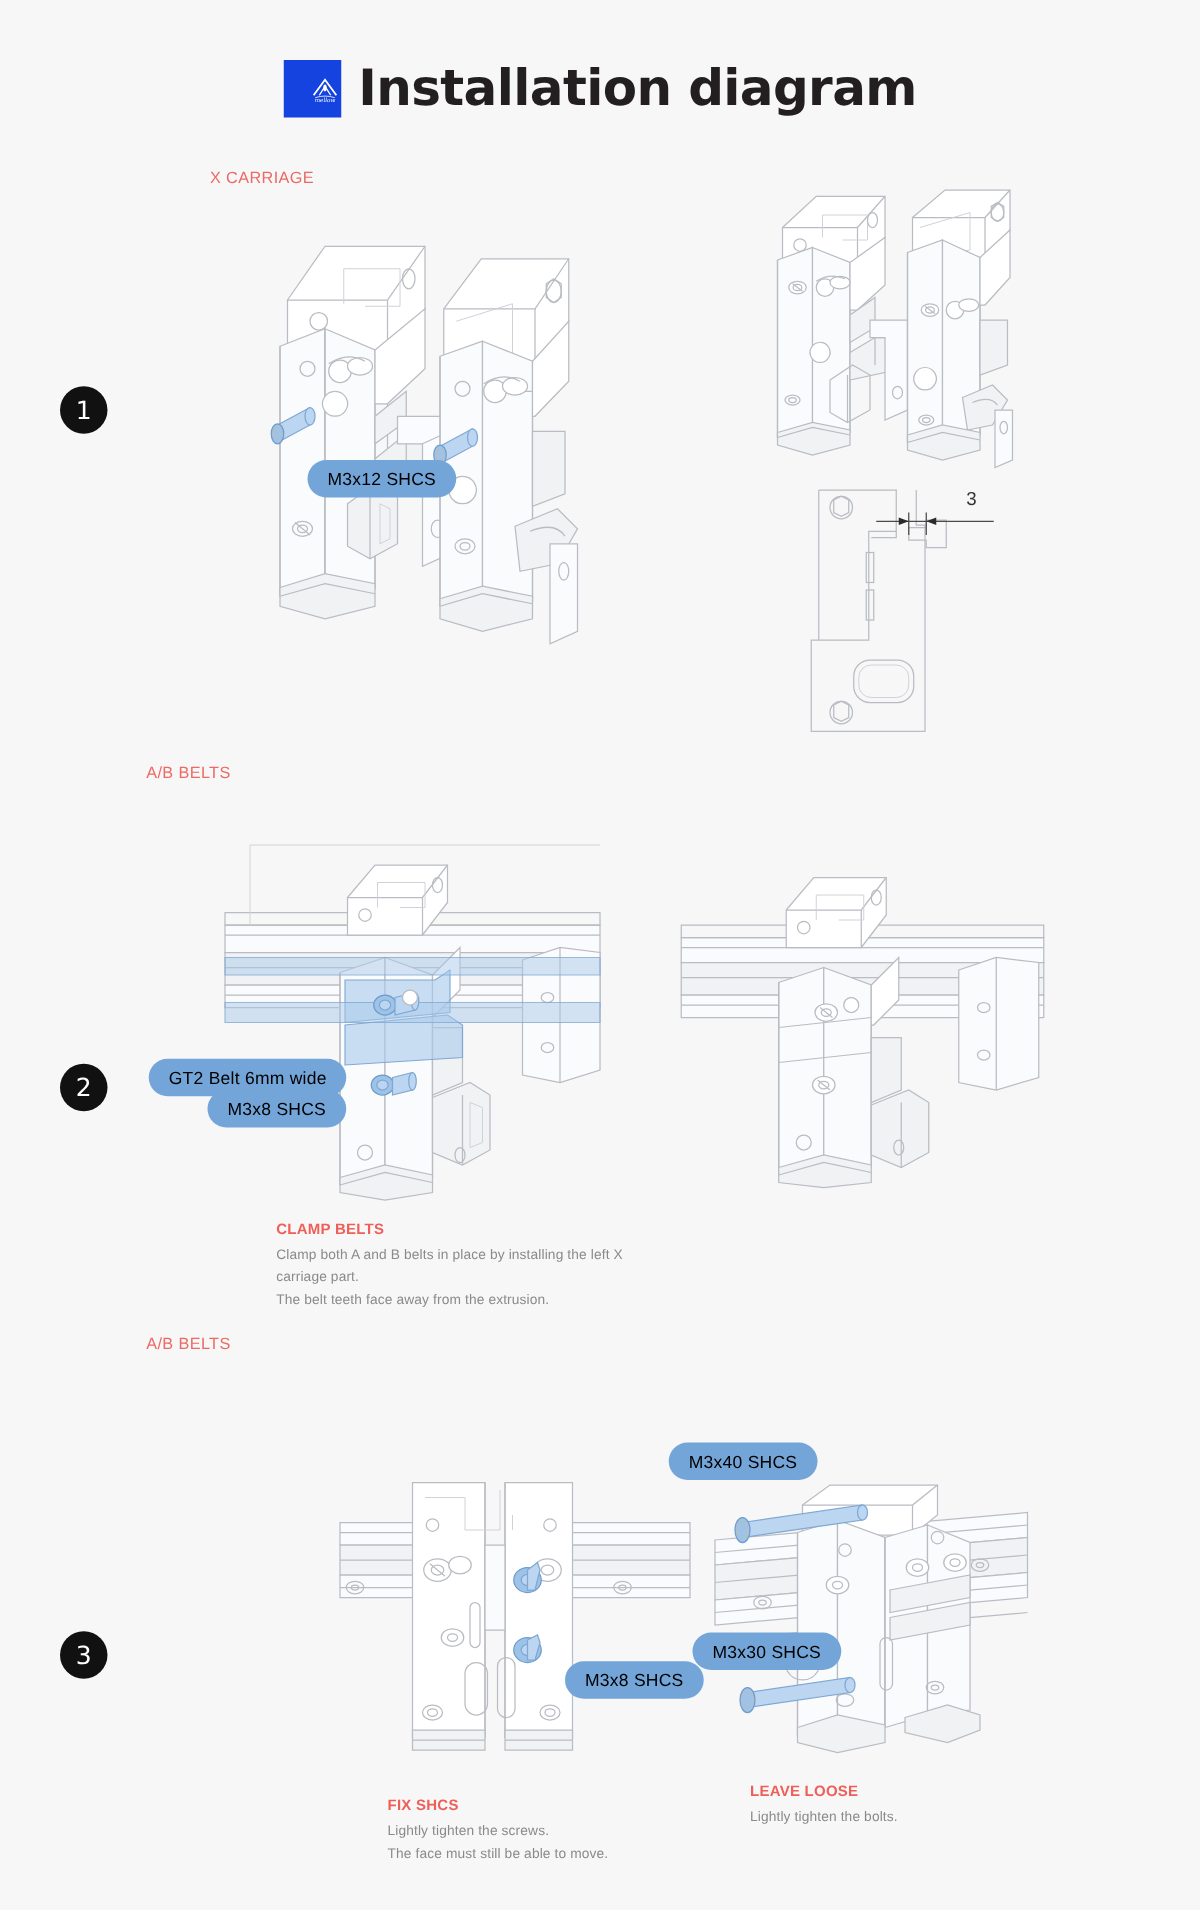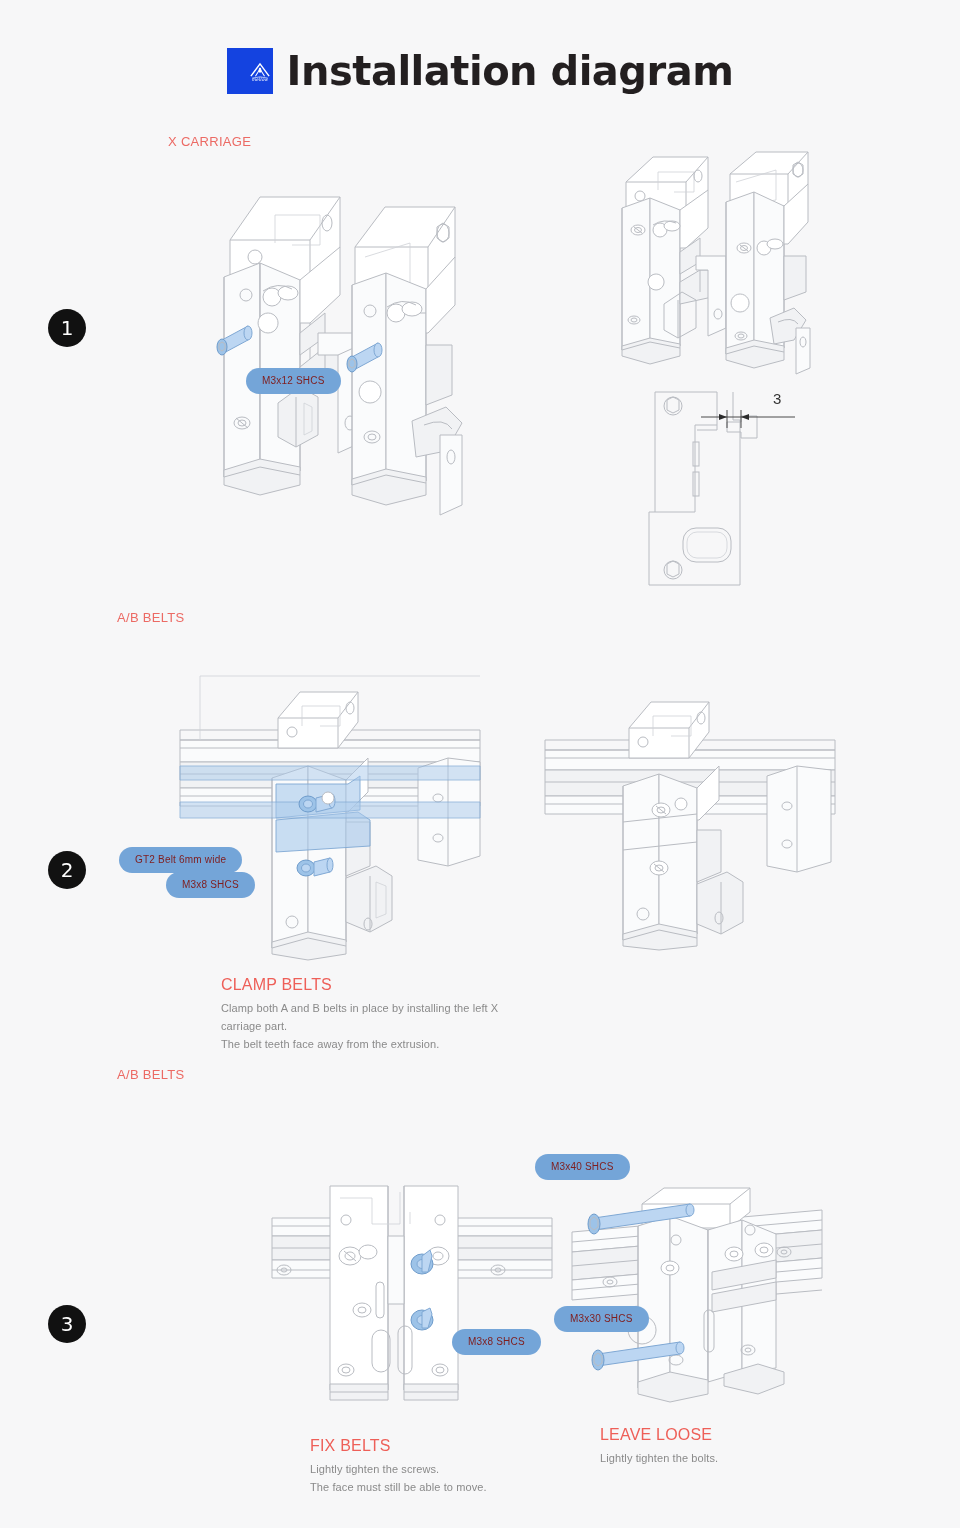--- a/index.html
+++ b/index.html
@@ -54,34 +54,34 @@
     color: #fff;
     font-size: 20px;
     display: flex; align-items: center; justify-content: center;
     font-family: "DejaVu Sans", sans-serif;
   }
 
   
   .pill {
     position: absolute;
     background: #74a5d8;
-    color: #7f1d1d;
+    color: #000000;
     border-radius: 20px;
-    font-size: 10px;
+    font-size: 14px;
     padding: 8px 16px;
     white-space: nowrap;
     line-height: 1;
     letter-spacing: .2px;
   }
 
   
   .note { position: absolute; width: 300px; }
   .note-title {
-    font-size: 16px;
-    font-weight: normal;
+    font-size: 12px;
+    font-weight: bold;
     color: #ee5f58;
     letter-spacing: .2px;
     margin-bottom: 5px;
   }
   .note-line {
     font-size: 11px;
     color: #8a8a8a;
     line-height: 1.65;
     letter-spacing: .1px;
   }
@@ -552,21 +552,21 @@
 <div class="pill" style="left:554px; top:1306px;">M3x30 SHCS</div>
 
 <div class="note" style="left:221px; top:976px;">
   <div class="note-title">CLAMP BELTS</div>
   <div class="note-line">Clamp both A and B belts in place by installing the left X</div>
   <div class="note-line">carriage part.</div>
   <div class="note-line">The belt teeth face away from the extrusion.</div>
 </div>
 
 <div class="note" style="left:310px; top:1437px;">
-  <div class="note-title">FIX  BELTS</div>
+  <div class="note-title">FIX  SHCS</div>
   <div class="note-line">Lightly tighten the screws.</div>
   <div class="note-line">The face must still be able to move.</div>
 </div>
 
 <div class="note" style="left:600px; top:1426px;">
   <div class="note-title">LEAVE LOOSE</div>
   <div class="note-line">Lightly tighten the bolts.</div>
 </div>
 
 </body></html>

